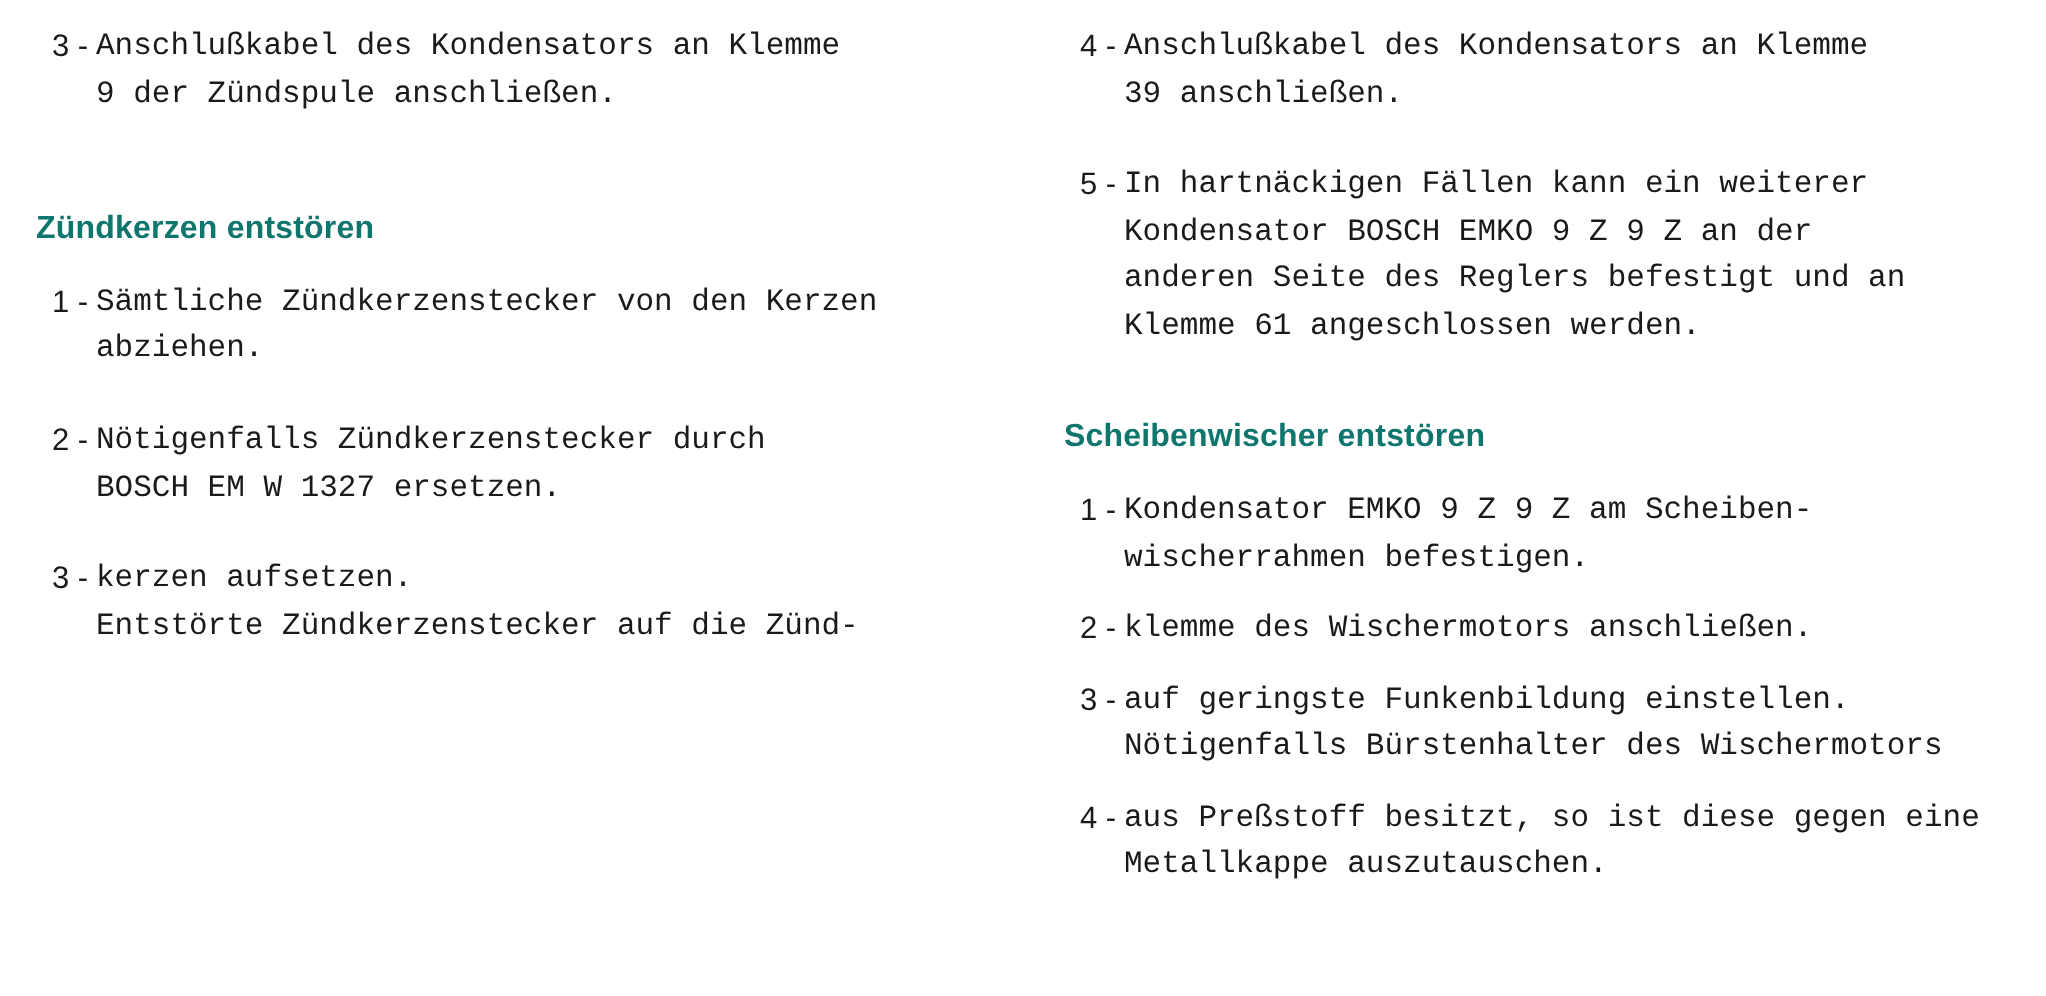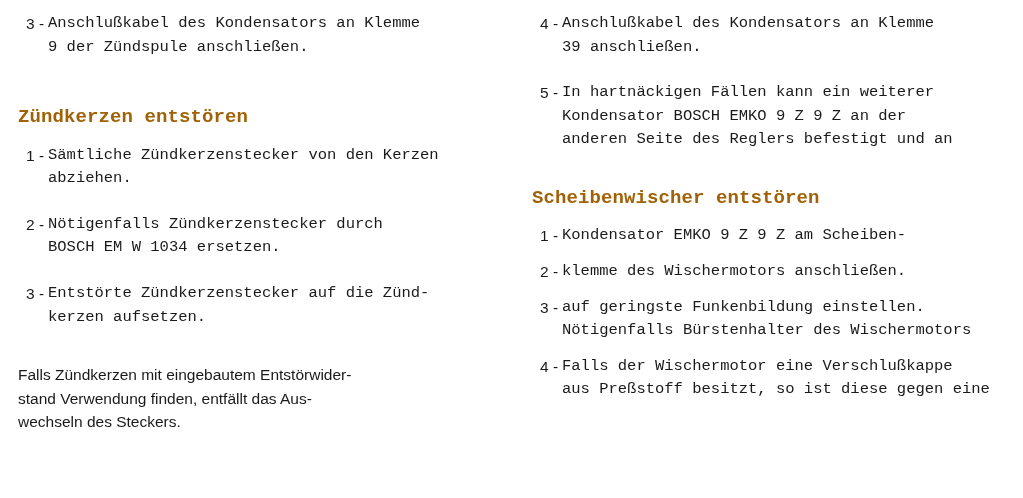--- a/index.html
+++ b/index.html
@@ -25,27 +25,26 @@
   }
   .column {
     width: 470px;
     flex: 0 0 470px;
   }
   
   .block {
     margin-bottom: 16px;
   }
   .heading {
-    font-size: 19px;
+    font-size: 16px;
     font-weight: bold;
     letter-spacing: 0.1px;
     margin: 0 0 14px 0;
     line-height: 1.3;
-    color: #a16207;
-    font-family: Liberation Mono, monospace;
+    color: #0f766e;
   }
   .item {
     display: flex;
     margin-bottom: 14px;
     font-size: 15.5px;
     line-height: 1.52;
   }
   .item .marker {
     flex: 0 0 30px;
     white-space: nowrap;
@@ -101,43 +100,38 @@
           <p>abziehen.</p>
         </div>
       </div>
 
       <div class="spacer-sm"></div>
 
       <div class="item">
         <span class="marker">2 -</span>
         <div class="body">
           <p>Nötigenfalls   Zündkerzenstecker   durch</p>
-          <p>BOSCH EM W 1034 ersetzen.</p>
+          <p>BOSCH EM W 1327 ersetzen.</p>
         </div>
       </div>
 
       <div class="spacer-sm"></div>
 
       <div class="item">
         <span class="marker">3 -</span>
         <div class="body">
+          <p>kerzen aufsetzen.</p>
           <p>Entstörte Zündkerzenstecker auf die Zünd-</p>
-          <p>kerzen aufsetzen.</p>
         </div>
       </div>
 
     </div>
 
     <div class="spacer-md"></div>
 
-    <div class="block">
-      <p class="para">Falls Zündkerzen mit eingebautem Entstörwider-</p>
-      <p class="para">stand Verwendung finden, entfällt das Aus-</p>
-      <p class="para">wechseln des Steckers.</p>
-    </div>
 
   </div>
 
   <div class="column">
 
     <div class="block">
 
       <div class="item">
         <span class="marker">4 -</span>
         <div class="body">
@@ -147,35 +141,37 @@
       </div>
 
       <div class="spacer-sm"></div>
 
       <div class="item">
         <span class="marker">5 -</span>
         <div class="body">
           <p>In hartnäckigen Fällen kann ein weiterer</p>
           <p>Kondensator BOSCH EMKO 9 Z 9 Z an der</p>
           <p>anderen Seite des Reglers befestigt und an</p>
+          <p>Klemme 61 angeschlossen werden.</p>
         </div>
       </div>
 
     </div>
 
     <div class="spacer-md"></div>
 
     <h2 class="heading">Scheibenwischer entstören</h2>
 
     <div class="block tight">
 
       <div class="item">
         <span class="marker">1 -</span>
         <div class="body">
           <p>Kondensator EMKO 9 Z 9 Z am Scheiben-</p>
+          <p>wischerrahmen befestigen.</p>
         </div>
       </div>
 
       <div class="item">
         <span class="marker">2 -</span>
         <div class="body">
           <p>klemme des Wischermotors anschließen.</p>
         </div>
       </div>
 
@@ -183,22 +179,22 @@
         <span class="marker">3 -</span>
         <div class="body">
           <p>auf geringste Funkenbildung einstellen.</p>
           <p>Nötigenfalls Bürstenhalter des Wischermotors</p>
         </div>
       </div>
 
       <div class="item">
         <span class="marker">4 -</span>
         <div class="body">
-          <p>Falls der Wischermotor eine Verschlußkappe</p>
           <p>aus Preßstoff besitzt, so ist diese gegen eine</p>
+          <p>Metallkappe auszutauschen.</p>
         </div>
       </div>
 
     </div>
 
   </div>
 
 </div>
 
 </body></html>

